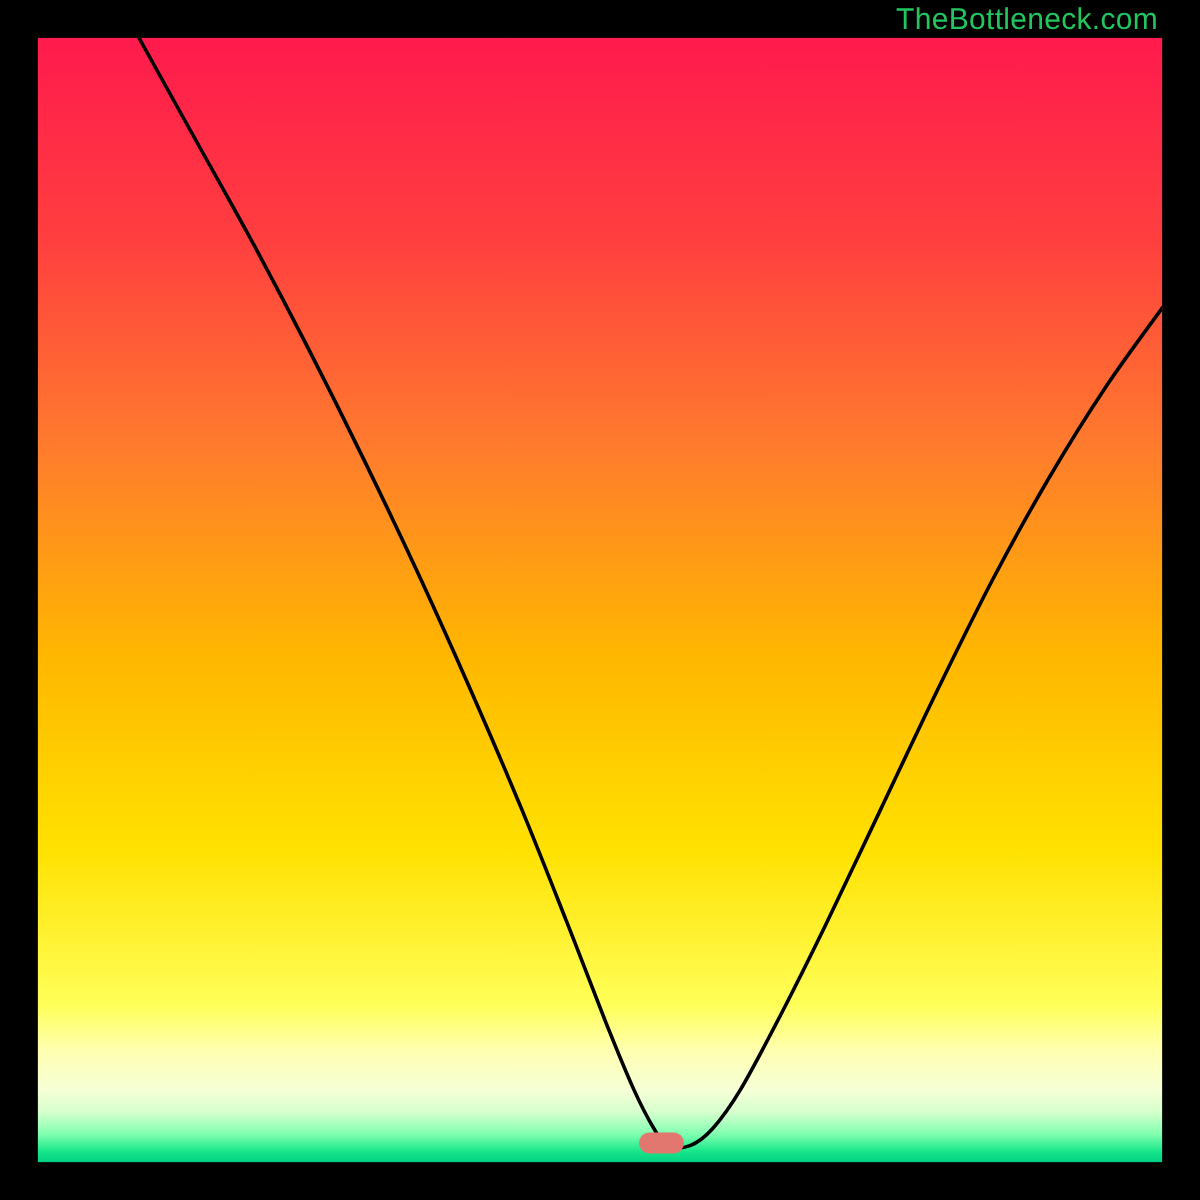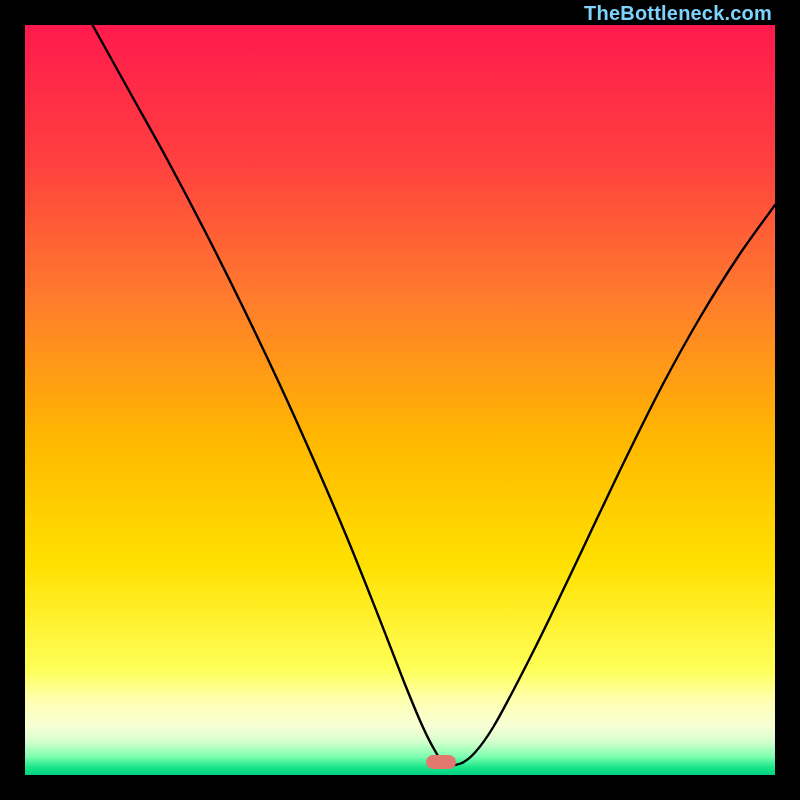--- a/index.html
+++ b/index.html
@@ -32,23 +32,23 @@
   .curve-svg {
     position: absolute;
     inset: 0;
     width: 100%;
     height: 100%;
   }
   .watermark {
     position: absolute;
     top: 2px;
     right: 28px;
-    color: #7dd3fc;
+    color: #22c55e;
     font-size: 20px;
-    font-weight: 700;
+    font-weight: 400;
     letter-spacing: 0.2px;
   }
   .marker {
     position: absolute;
     background: #e2776f;
     border-radius: 7px;
   }
 </style>
 </head>
 <body>

